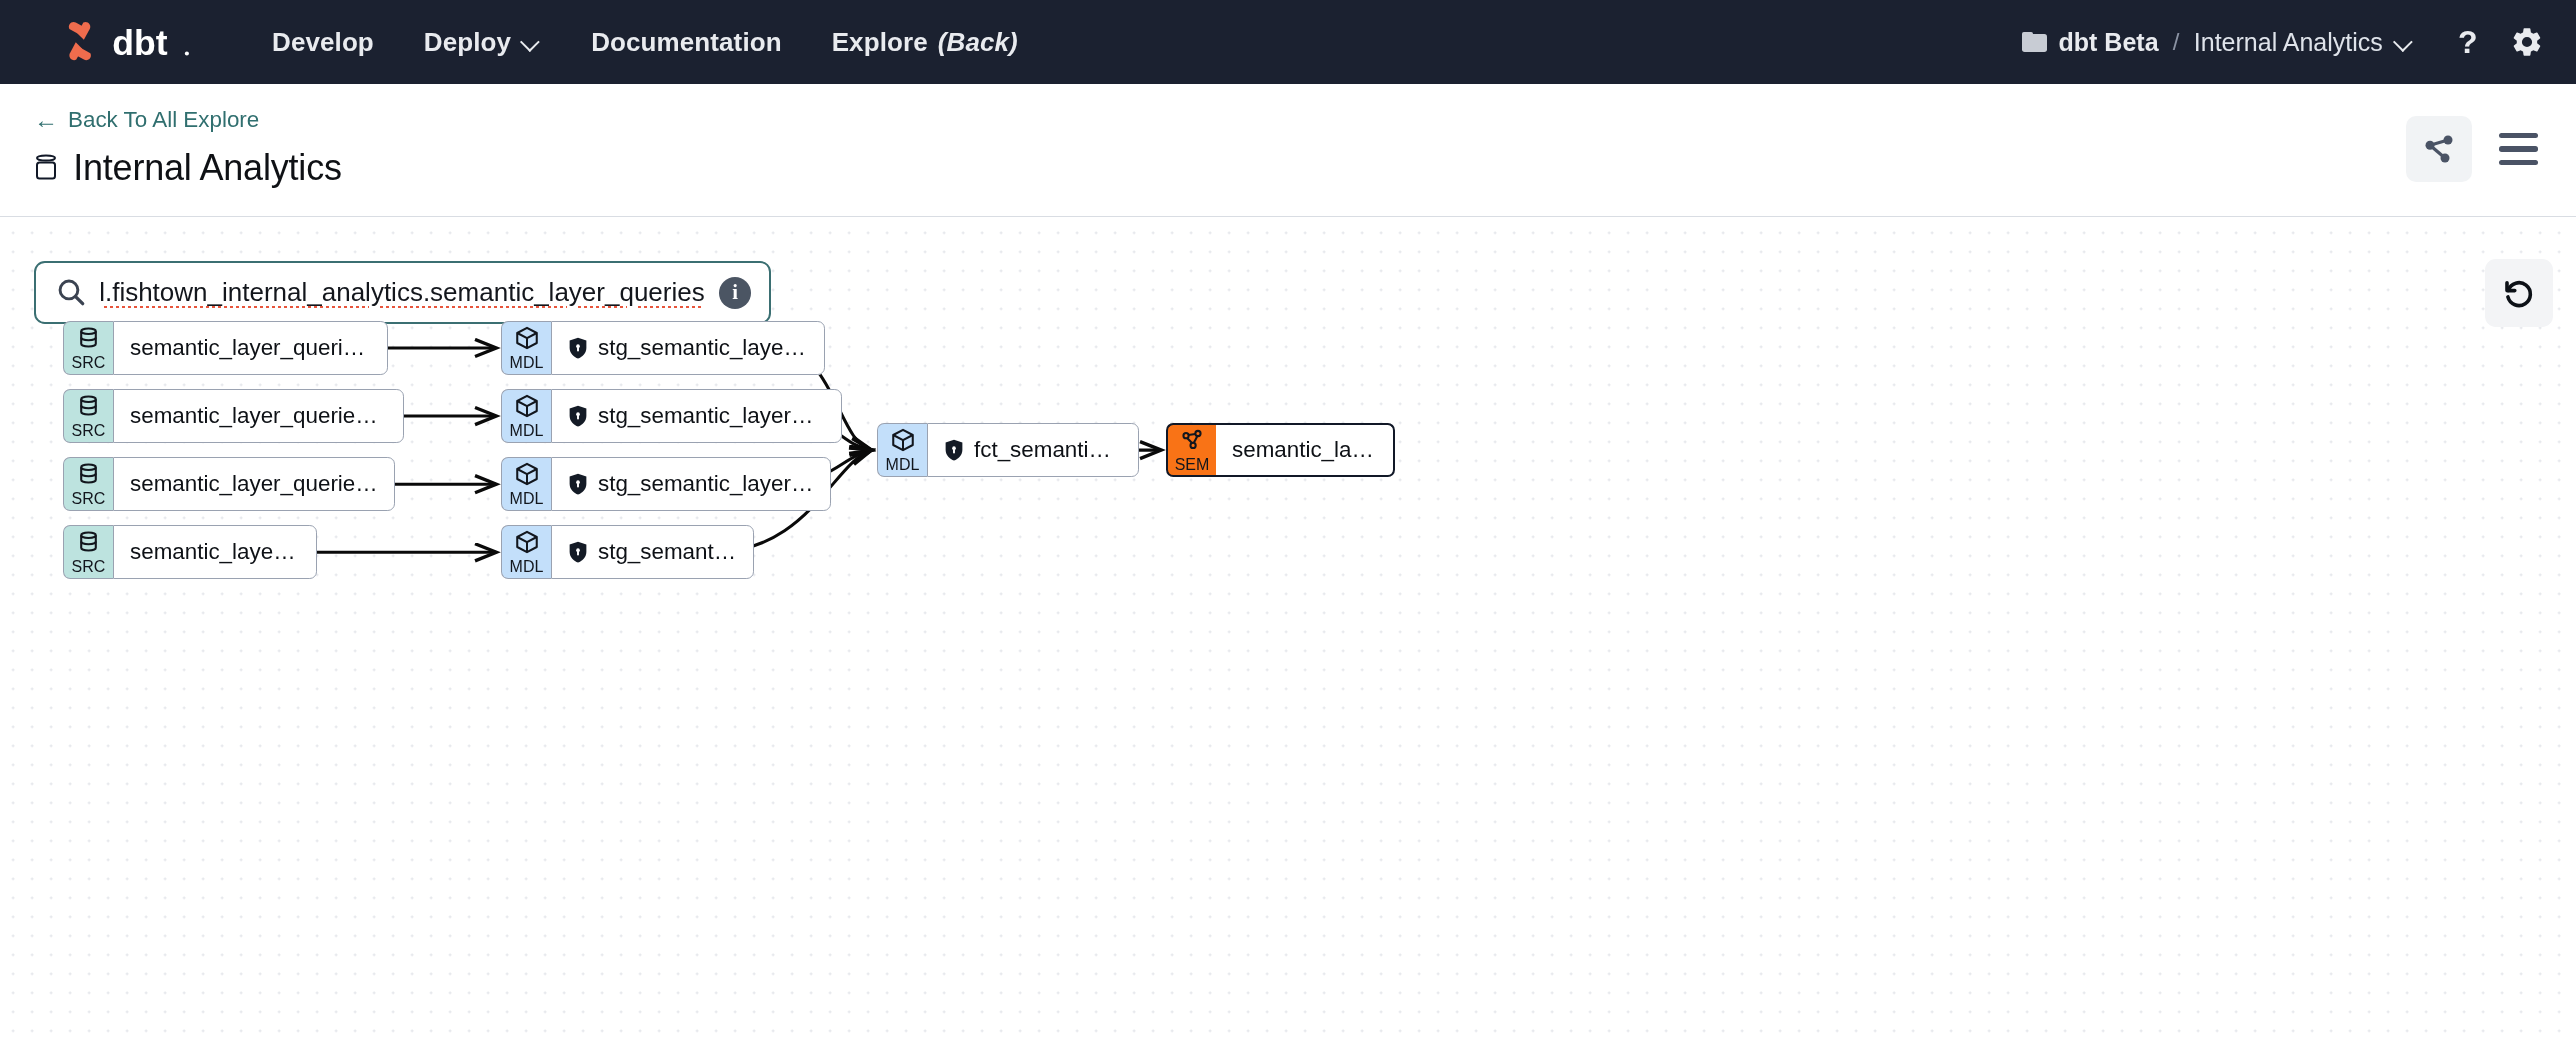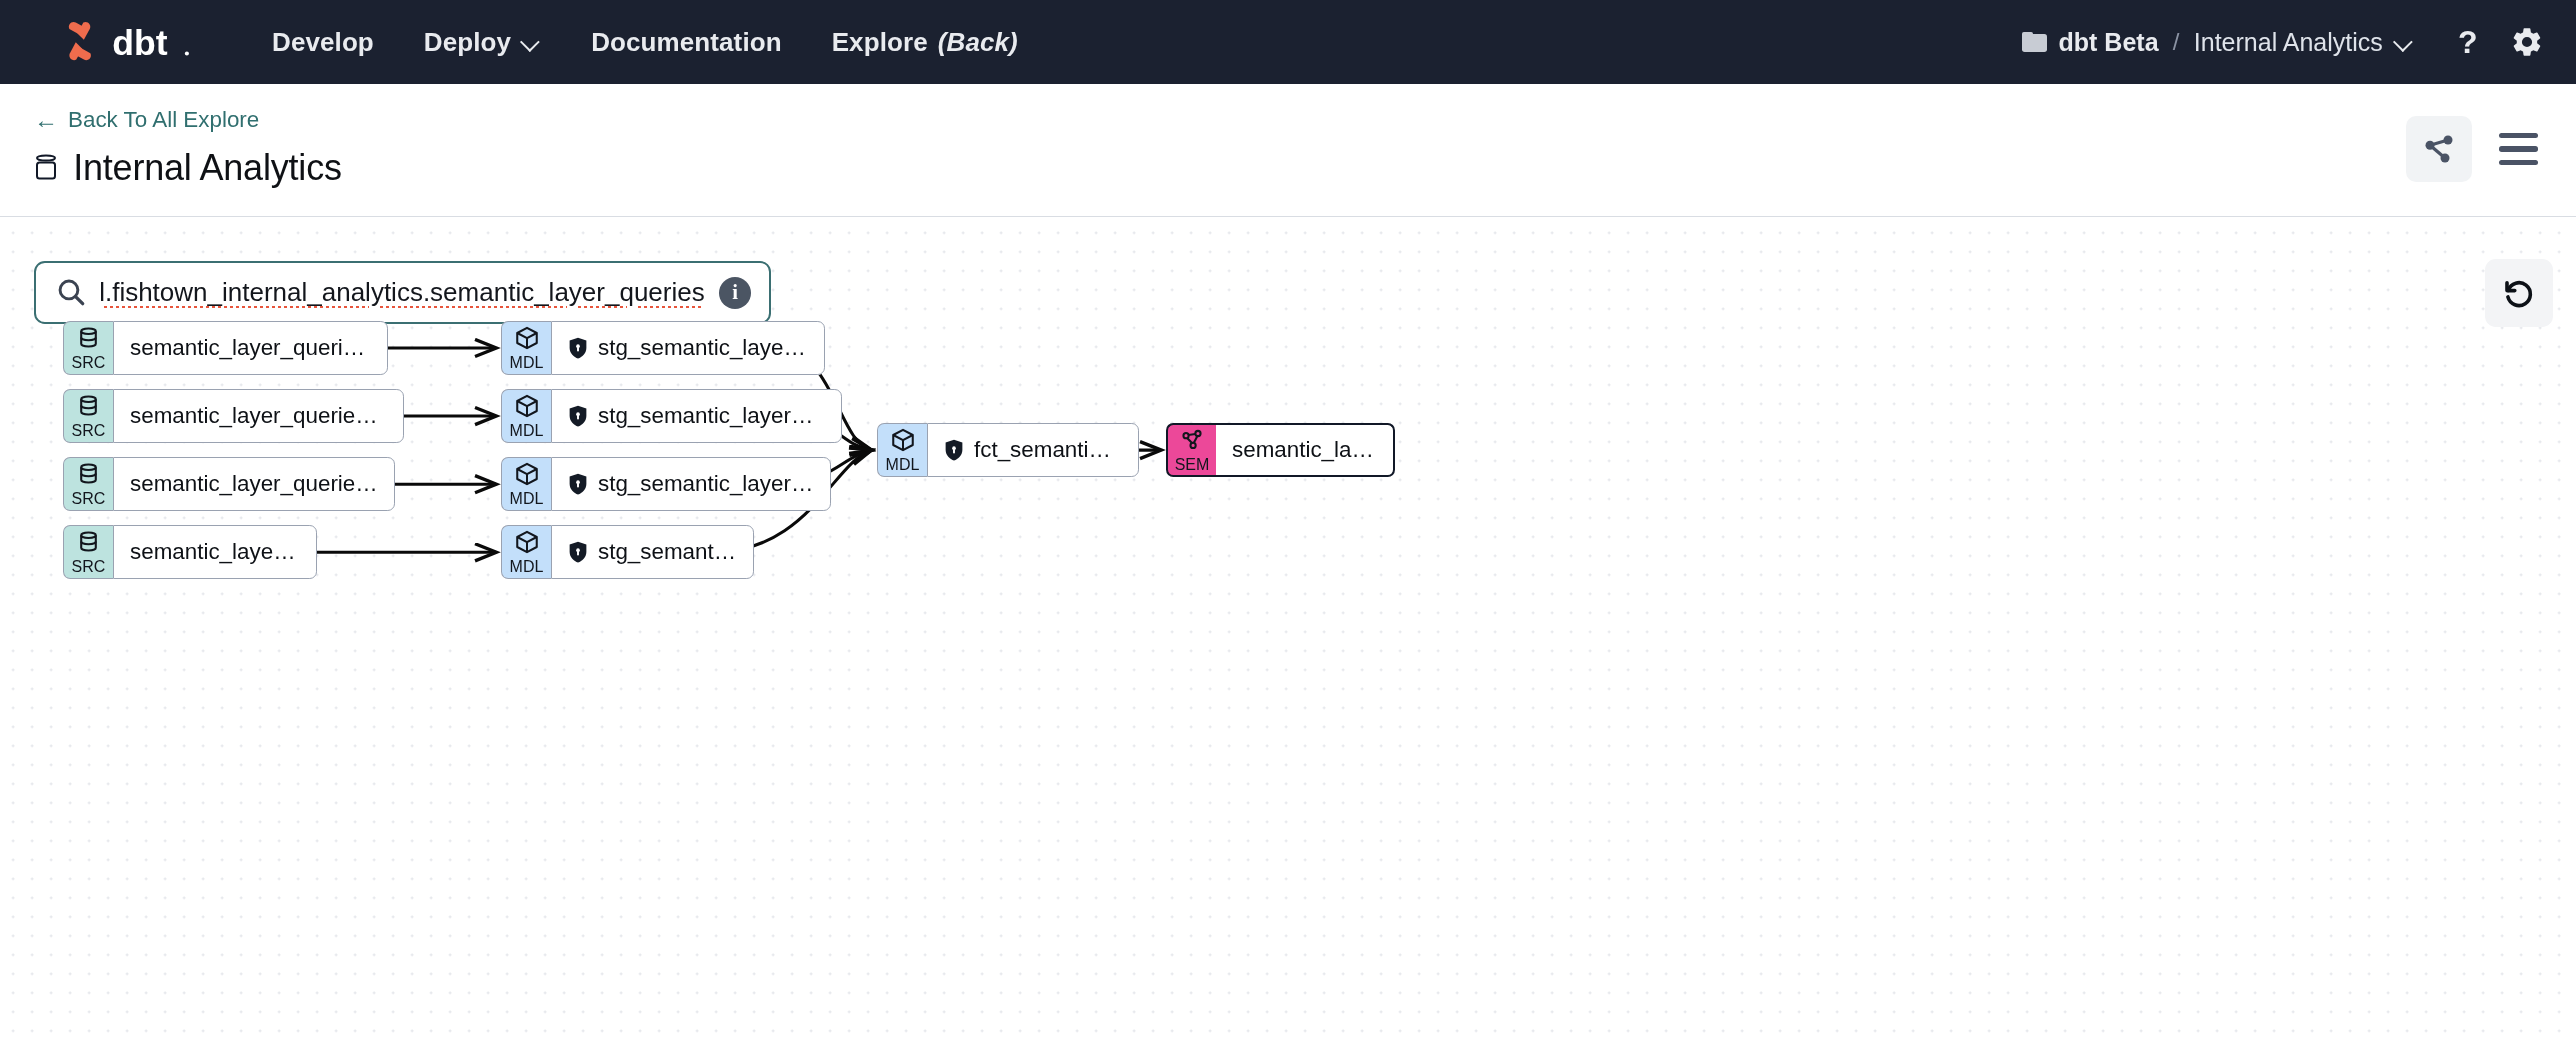--- a/index.html
+++ b/index.html
@@ -146,21 +146,21 @@
   .node .body {
     flex:1 1 auto; border:1.3px solid #9aa2b1; border-radius:0 7.2px 7.2px 0;
     background:#ffffff; display:flex; align-items:center; padding:0 16px 0 16px; gap:10px;
     min-width:0;
   }
   .node .body .label {
     font-size:22.4px; color:#0e1116; white-space:nowrap; overflow:hidden; text-overflow:ellipsis;
   }
   .node.src .badge { background:#bde3df; }
   .node.mdl .badge { background:#c3dffa; }
-  .node.sem .badge { background:#ec4899; }
+  .node.sem .badge { background:#f97316; }
   .node.selected .body { border:2.7px solid #111827; border-left:none; border-radius:0 7.2px 7.2px 0; }
   .node.selected .badge { border:2.7px solid #111827; border-right:none; border-radius:7.2px 0 0 7.2px;}
   .shield { flex:0 0 auto; display:flex; }
 
   svg.edges { position:absolute; left:0; top:0; width:2576px; height:829px; pointer-events:none; }
 </style>
 </head>
 <body>
 
 <div id="topnav">

